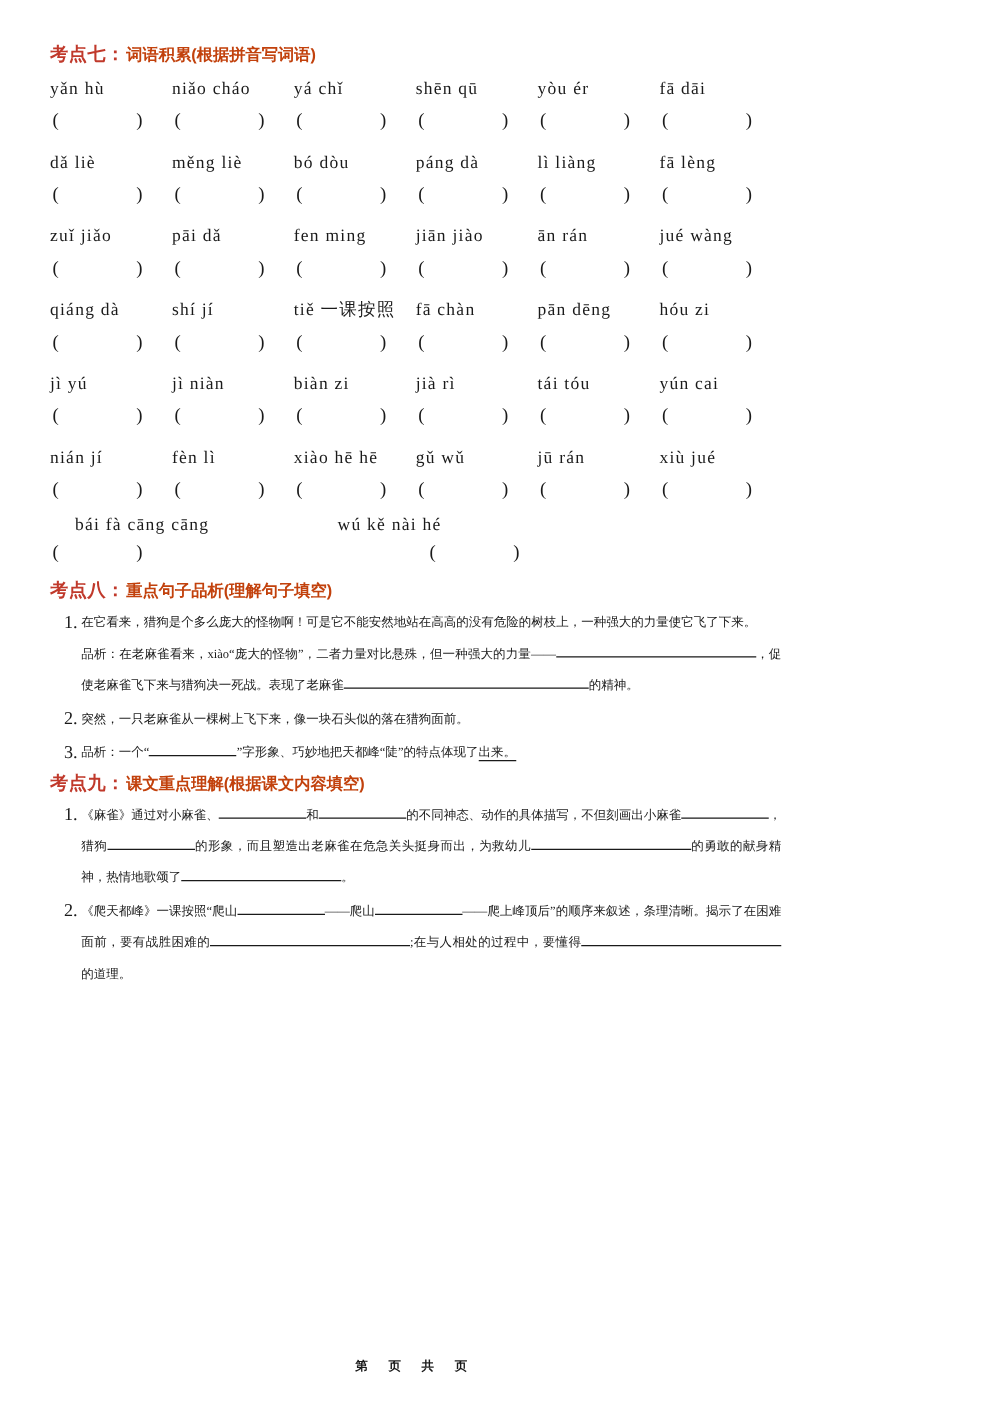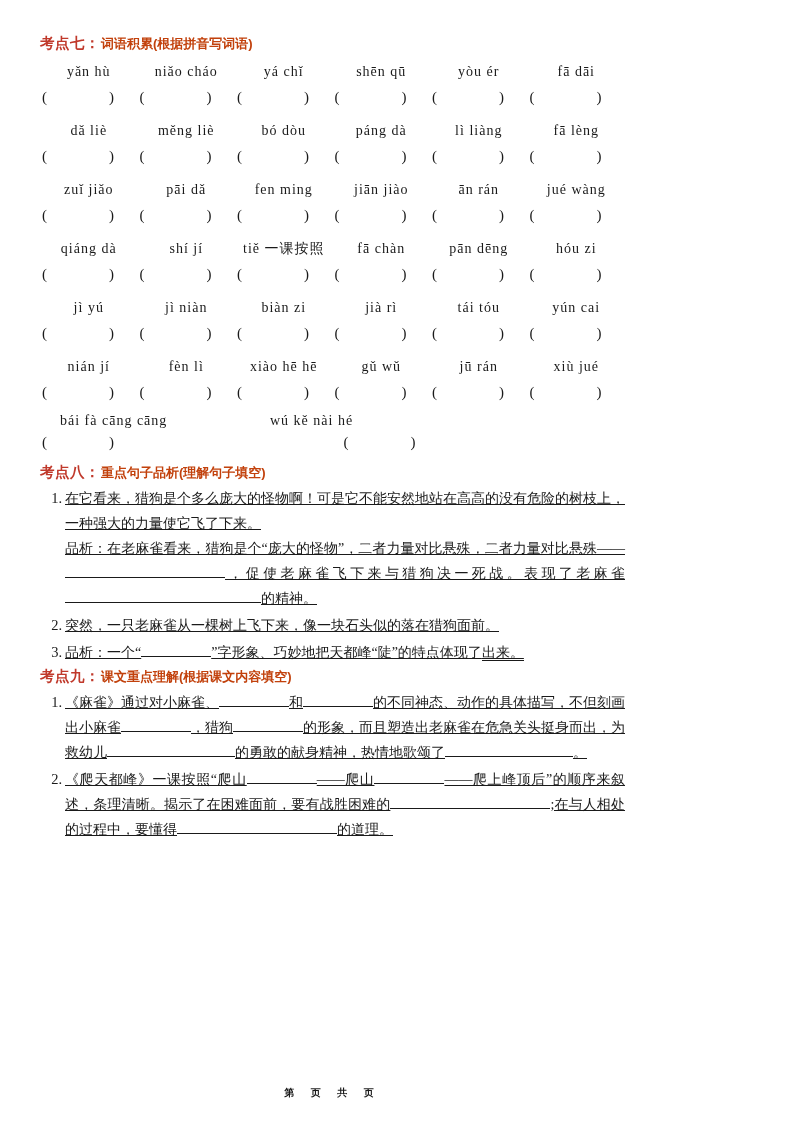--- a/index.html
+++ b/index.html
@@ -45,21 +45,21 @@
   
   .pinyin-block {
     margin: 6px 0 0 0;
   }
   .pin-row {
     display: flex;
     width: 100%;
   }
   .pin-cell {
     flex: 1 1 0;
-    text-align: center;
+    text-align: left;
     font-size: 14px;
     font-family: "Liberation Serif", "DejaVu Serif", serif;
     letter-spacing: 1px;
     padding: 0;
     white-space: nowrap;
   }
   .pin-row.pin-top .pin-cell {
     height: 25px;
     line-height: 25px;
   }
@@ -100,24 +100,23 @@
   .qnum {
     width: 22px;
     flex: 0 0 22px;
     text-align: right;
     font-size: 14.5px;
     line-height: 25px;
     padding-right: 3px;
   }
   .qbody {
     flex: 1 1 auto;
-    font-size: 14px;
+    font-size: 10px;
     line-height: 25px;
     text-align: justify;
-    text-decoration: underline;
   }
   .pinxi {
     margin-left: 0;
   }
   .blank {
     display: inline-block;
     border-bottom: 1px solid #1a1a1a;
     vertical-align: baseline;
   }
   .b-s  { width: 70px; }
@@ -268,21 +267,21 @@
     <span class="sec-sub">重点句子品析(理解句子填空)</span>
   </div>
 
   <div class="qlist">
 
     <div class="qitem">
       <div class="qnum">1.</div>
       <div class="qbody">
         <span>在它看来，猎狗是个多么庞大的怪物啊！可是它不能安然地站在高高的没有危险的树枝上，一种强大的力量使它飞了下来。</span>
         <div class="pinxi">
-          <span>品析：在老麻雀看来，猎狗是个“庞大的怪物”，二者力量对比悬殊，二者力量对比悬殊——</span><span class="blank b-xl"></span><span>，促使老麻雀飞下来与猎狗决一死战。表现了老麻雀</span><span class="blank b-xxl"></span><span>的精神。</span>
+          <span>品析：在老麻雀看来，xiào“庞大的怪物”，二者力量对比悬殊，但一种强大的力量——</span><span class="blank b-xl"></span><span>，促使老麻雀飞下来与猎狗决一死战。表现了老麻雀</span><span class="blank b-xxl"></span><span>的精神。</span>
         </div>
       </div>
     </div>
 
     <div class="qitem">
       <div class="qnum">2.</div>
       <div class="qbody">
         <span>突然，一只老麻雀从一棵树上飞下来，像一块石头似的落在猎狗面前。</span>
       </div>
     </div>

